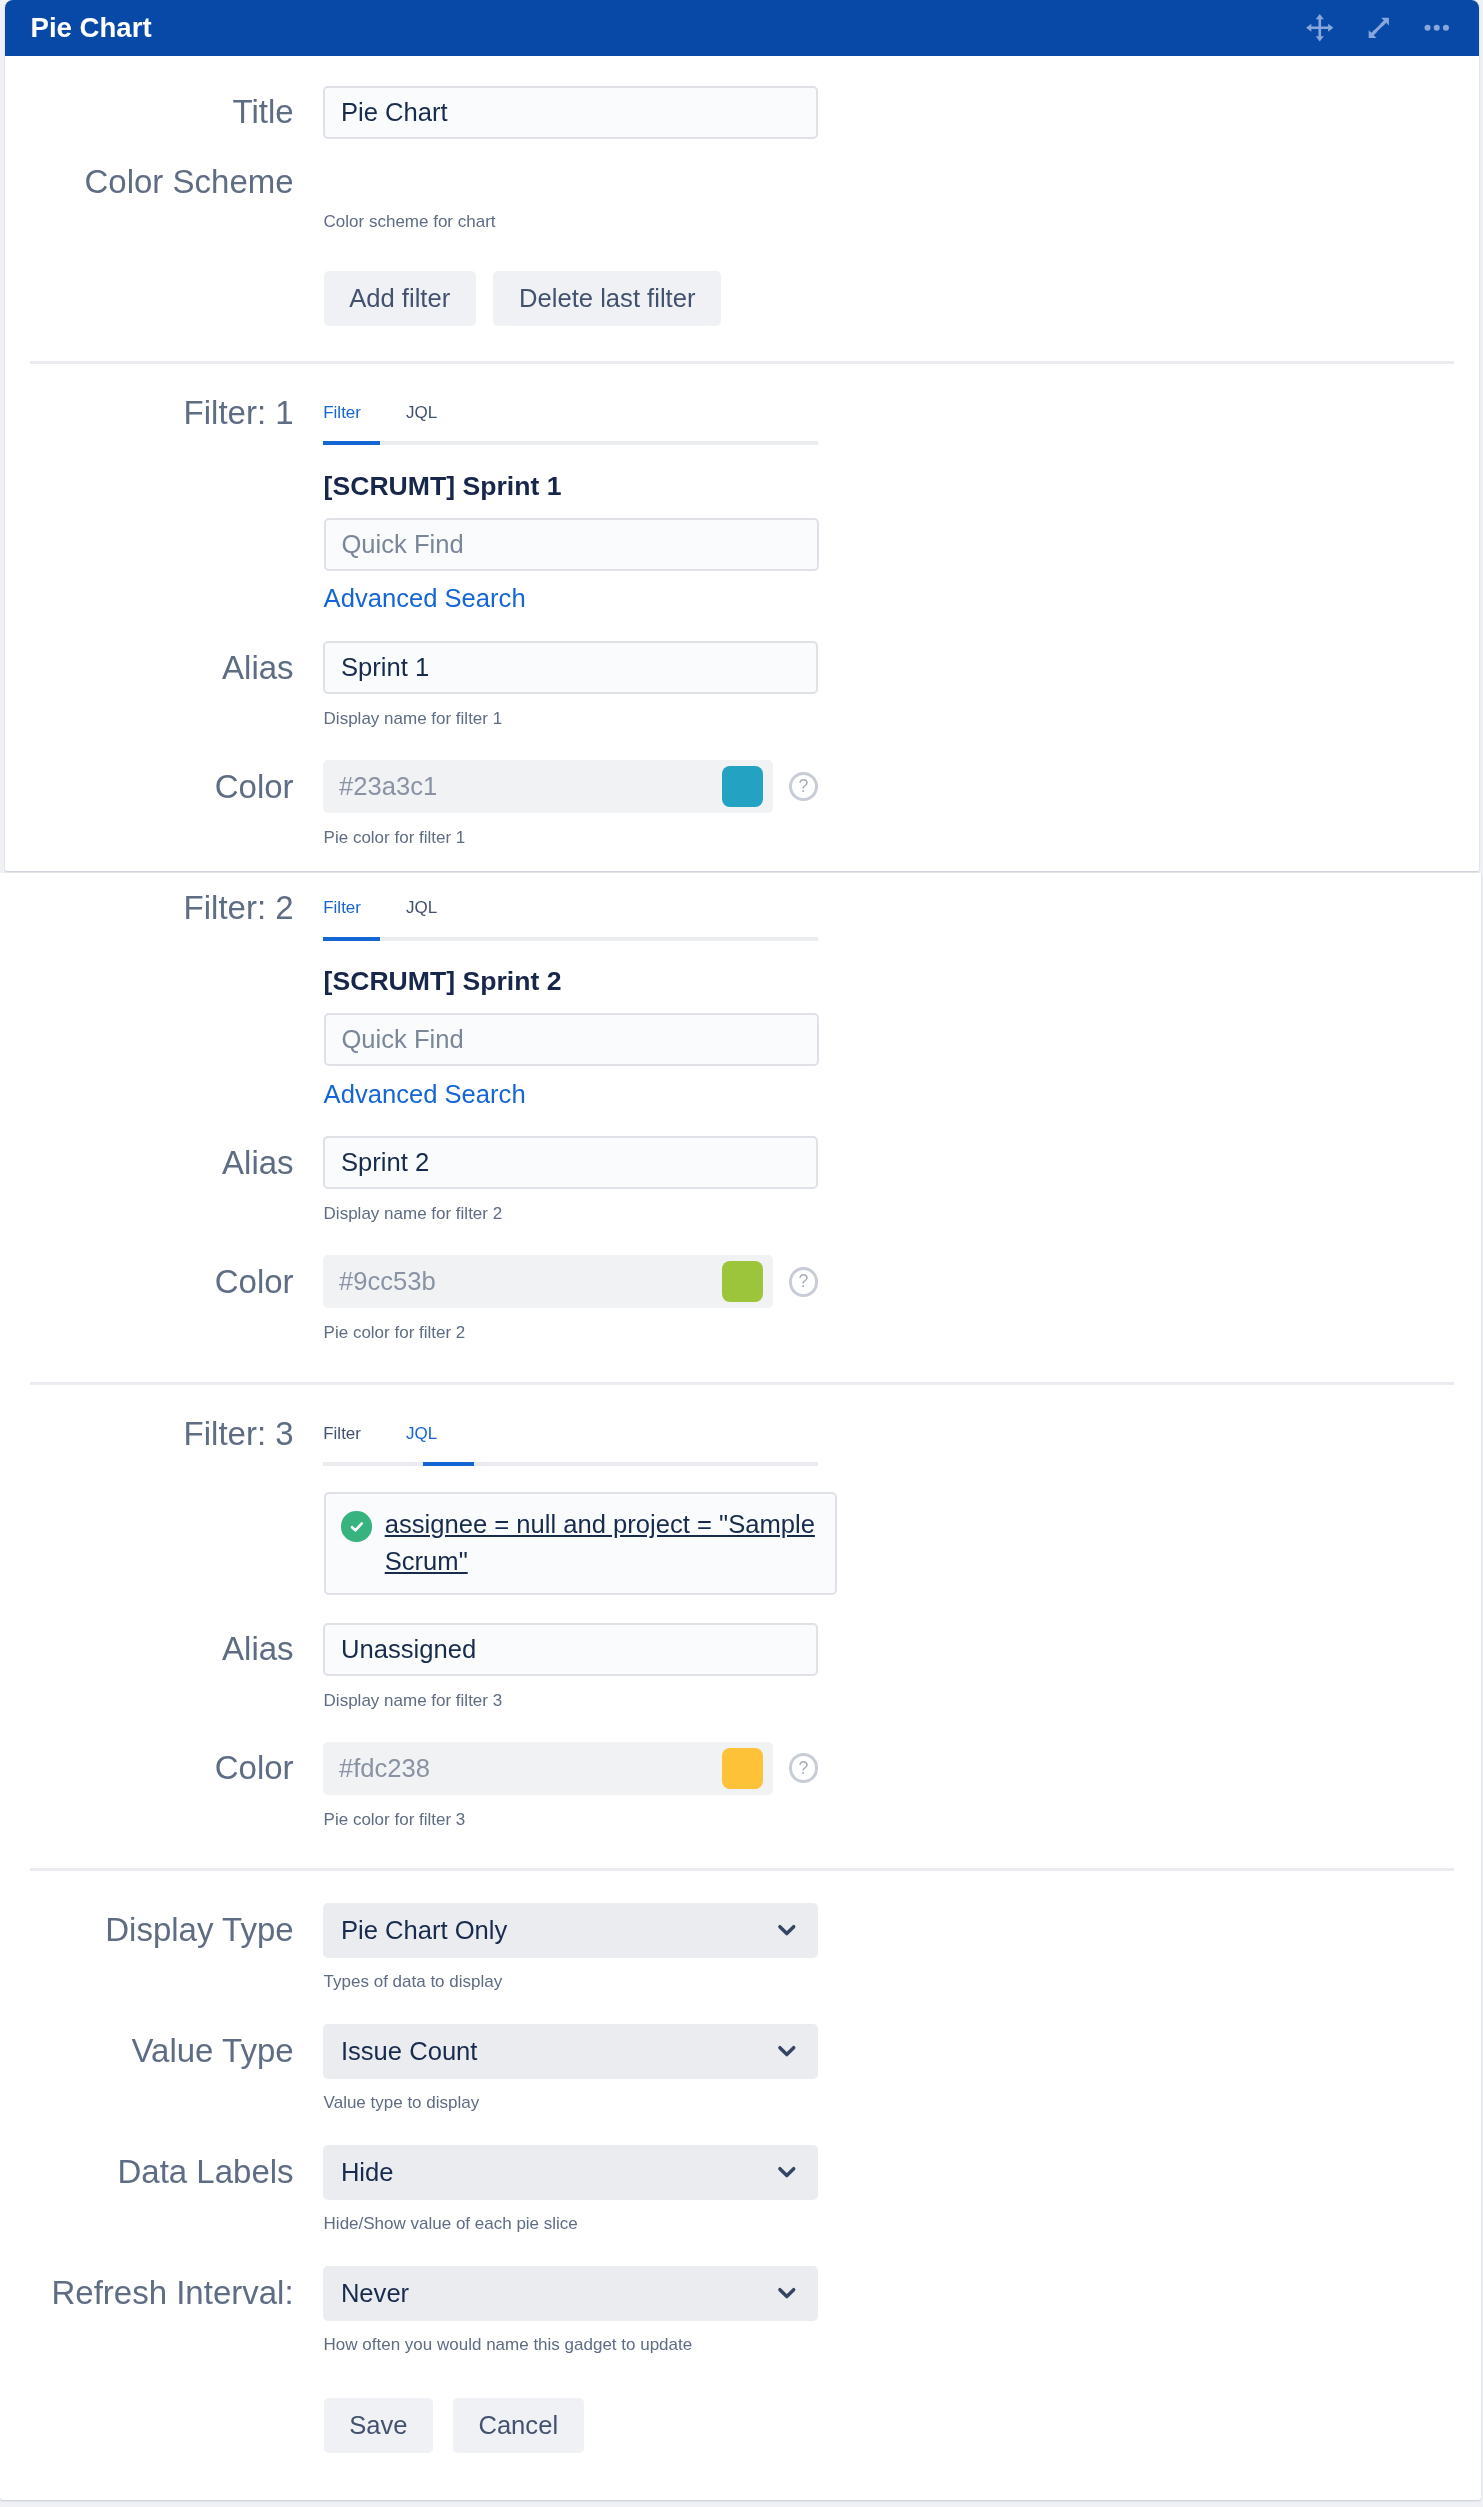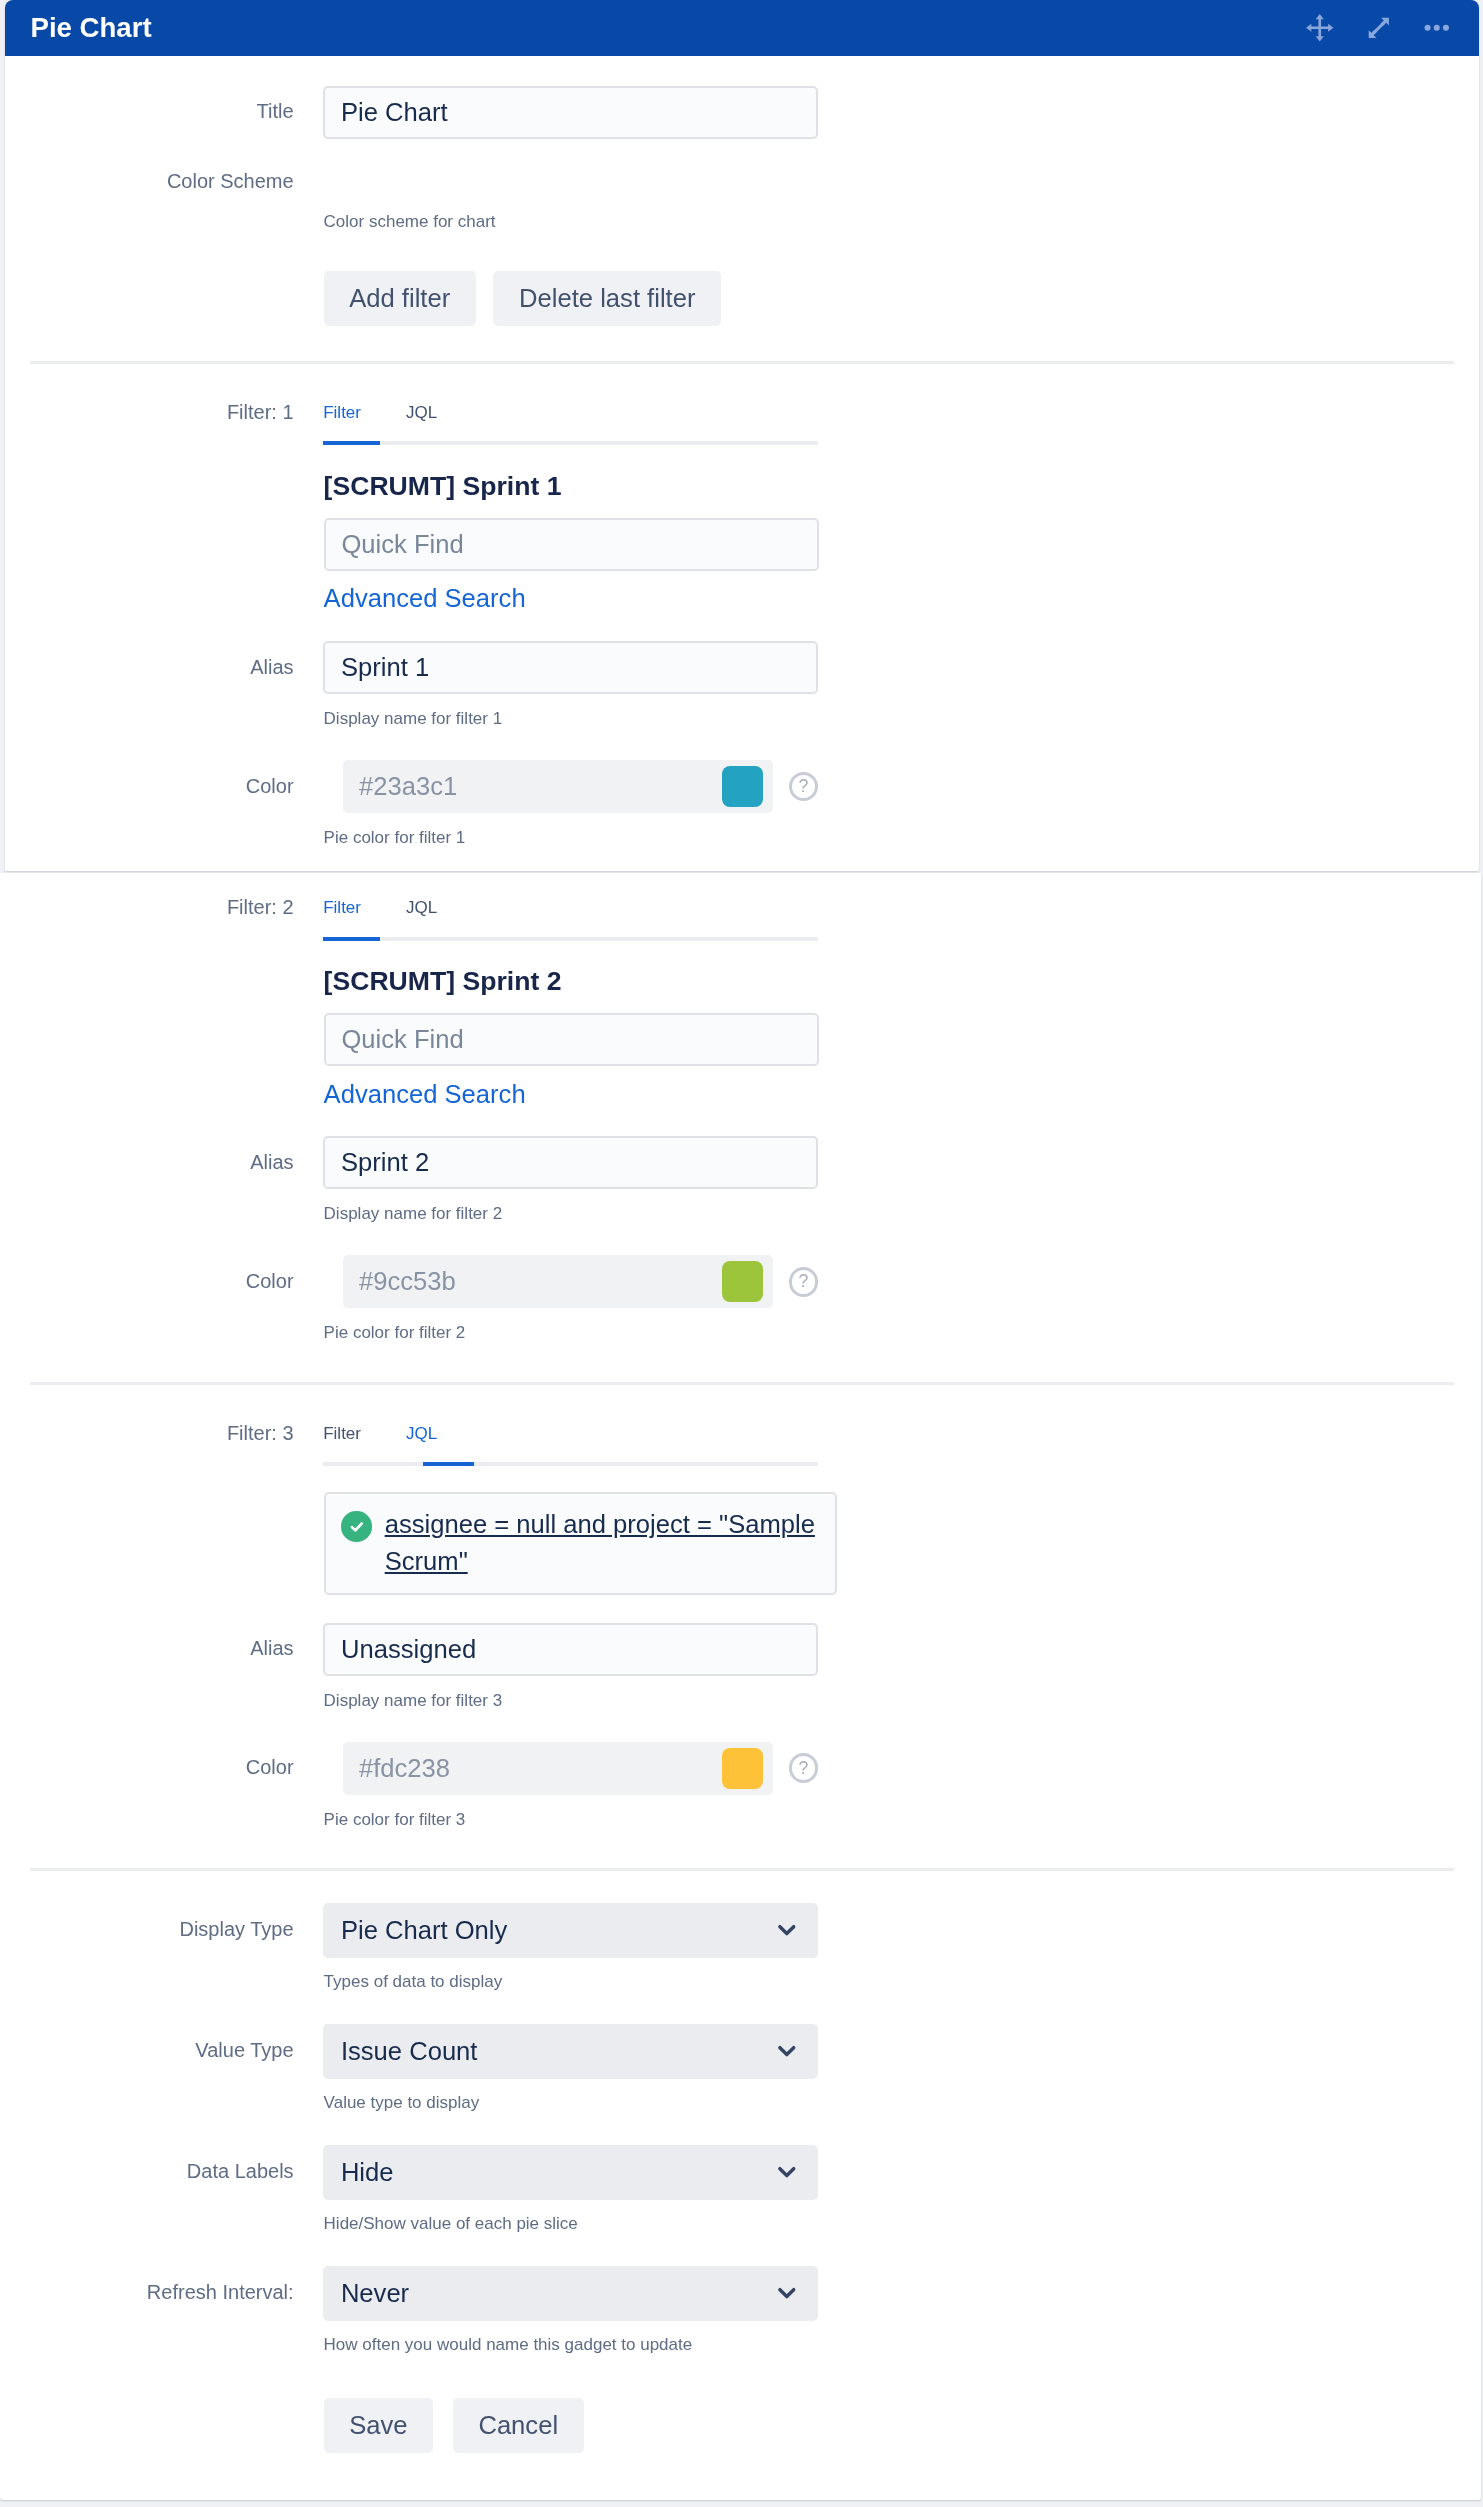--- a/index.html
+++ b/index.html
@@ -21,21 +21,21 @@
             display:flex;align-items:center;padding:0 25.6px;box-sizing:border-box;}
   .titlebar .gtitle{color:#fff;font-size:27.6px;font-weight:700;}
   .tb-icons{margin-left:auto;display:flex;align-items:center;gap:25.6px;}
   .tb-icons .icn{width:33px;height:33px;display:flex;align-items:center;justify-content:center;cursor:pointer;}
 
   
   .form{padding:29.6px 0 0 29.6px;font-size:25.6px;}
   .frow{display:grid;grid-template-columns:264px 495px;column-gap:29.6px;align-items:center;margin-top:27.6px;}
   .frow.first{margin-top:0;}
   .frow.top{align-items:flex-start;}
-  .flabel{text-align:right;color:#5E6C84;font-size:20px;line-height:31.5px;}
+  .flabel{text-align:right;color:#5E6C84;font-size:33px;line-height:31.5px;}
 
   .tinput{box-sizing:border-box;width:495px;height:53px;border:2px solid #DFE1E6;background:#FAFBFC;
           border-radius:4.9px;font-family:inherit;font-size:25.6px;color:#172B4D;padding:0 15.8px;outline:none;}
   .tinput::placeholder{color:#7A869A;}
 
   .select{box-sizing:border-box;width:495px;height:55px;background:#EBECF0;border-radius:4.9px;
           display:flex;align-items:center;padding:0 17.7px;font-size:25.6px;color:#172B4D;cursor:pointer;}
   .select .chev{margin-left:auto;display:flex;}
 
   .help{margin:11.8px 0 0 294px;font-size:17px;color:#5E6C84;width:512px;line-height:26.6px;}
@@ -56,21 +56,21 @@
   .trackind{position:absolute;top:0;height:3.9px;background:#1565D4;}
   .ind-filter{left:0;width:57px;}
   .ind-jql{left:100px;width:51px;}
 
   .fheading{font-weight:700;font-size:26.6px;color:#17264a;margin:25.6px 0 0 294px;}
   .qfwrap{margin:15.8px 0 0 294px;}
   .alink{display:inline-block;color:#1565D4;font-size:25.6px;margin:13.8px 0 0 294px;cursor:pointer;text-decoration:none;}
 
   .colorwrap{display:flex;align-items:center;}
   .color-field{box-sizing:border-box;width:495px;height:53px;background:#F1F2F4;border-radius:4.9px;
-               display:flex;align-items:center;padding:0 9.9px 0 15.8px;margin-left:20px;}
+               display:flex;align-items:center;padding:0 9.9px 0 15.8px;}
   .color-text{color:#8993A4;font-size:25.6px;flex:1;}
   .swatch{width:41px;height:41px;border-radius:7.9px;flex:none;cursor:pointer;}
   .qhelp{width:23.6px;height:23.6px;border:3px solid #C7CCD6;border-radius:50%;color:#A5ADBA;
          display:flex;align-items:center;justify-content:center;font-size:17.7px;margin-left:15.8px;flex:none;cursor:pointer;}
 
   .jqlbox{box-sizing:border-box;width:513px;border:2px solid #DFE1E6;background:#FAFBFC;border-radius:4.9px;
           padding:12.8px 15.8px;display:flex;margin:25.6px 0 0 294px;text-decoration:underline;}
   .jql-check{width:30.5px;height:30.5px;border-radius:50%;background:#36B37E;flex:none;
              margin:4.9px 12.8px 0 0;display:flex;align-items:center;justify-content:center;}
   .jql-text{font-size:25.6px;line-height:37px;color:#172B4D;}

